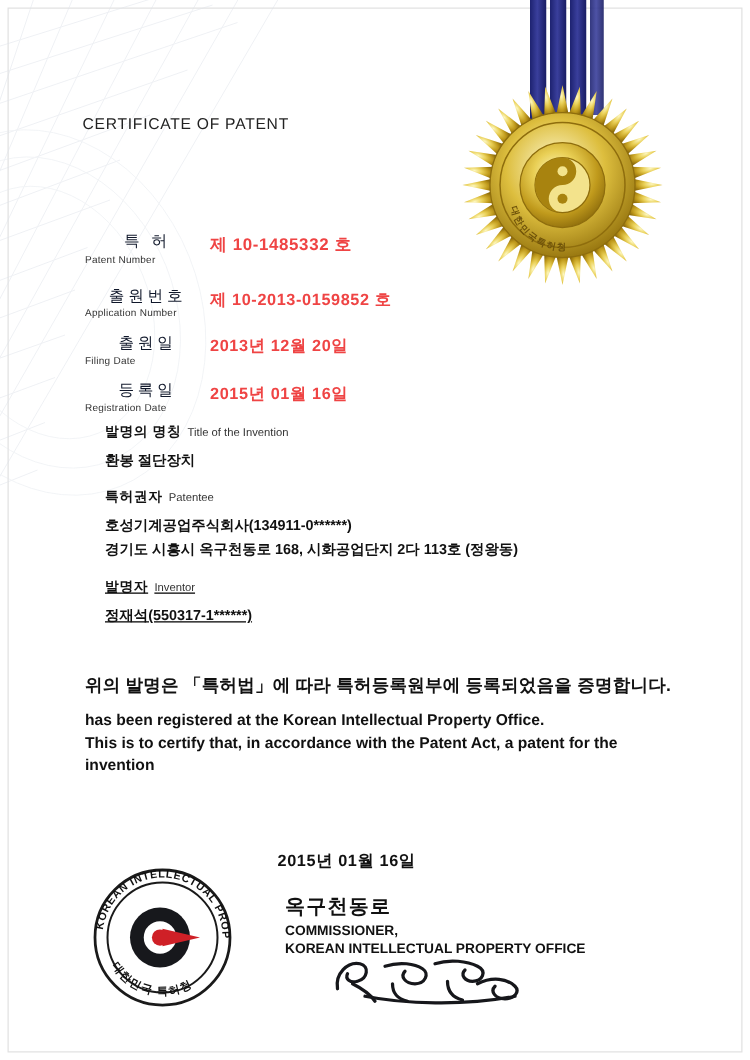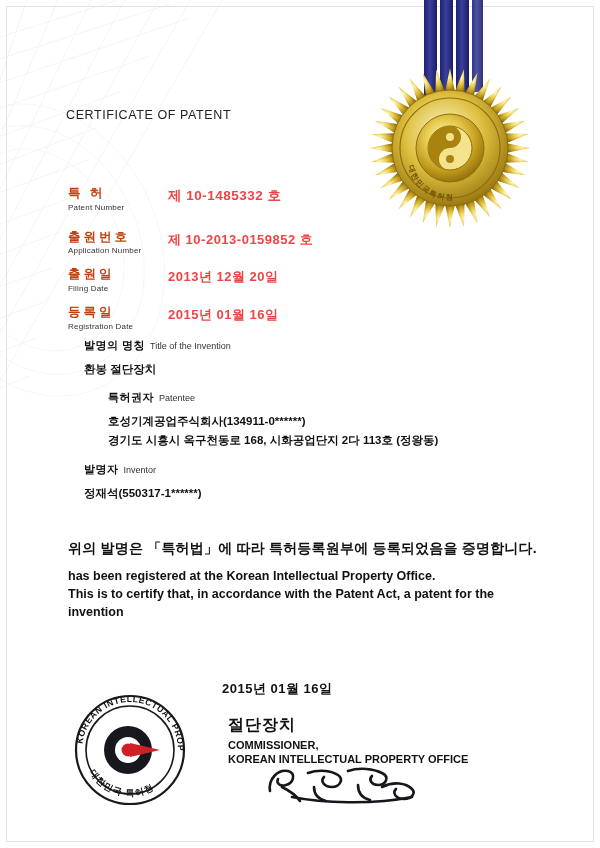--- a/index.html
+++ b/index.html
@@ -50,21 +50,21 @@
     top: 92px;
   }
   .title-ko {
     font-size: 29px;
     font-weight: bold;
     letter-spacing: 2px;
     color: #111;
     line-height: 1.1;
   }
   .title-en {
-    margin-top: 16px;
+    margin-top: 0;
     font-size: 12.5px;
     color: #222;
     letter-spacing: 0.6px;
   }
 
   
   .fields {
     position: absolute;
     left: 68px;
     top: 186px;
@@ -74,24 +74,25 @@
     display: flex;
     align-items: flex-start;
     margin-bottom: 12px;
   }
   .field-label {
     width: 100px;
     flex: 0 0 100px;
   }
   .lbl-ko {
     font-size: 12.5px;
-    font-weight: bold;
-    color: #c2410c;
+    font-weight: normal;
+    color: #0f172a;
     letter-spacing: 3px;
     line-height: 1.25;
+    text-align: center;
   }
   .lbl-en {
     font-size: 8px;
     color: #333;
     letter-spacing: 0.2px;
     margin-top: 1px;
   }
   .field-value {
     font-size: 13px;
     font-weight: bold;
@@ -123,22 +124,22 @@
   }
   .sec-body {
     margin-top: 7px;
     font-size: 11.5px;
     font-weight: bold;
     color: #111;
     line-height: 1.65;
   }
 
   #sec-title { top: 338px; }
-  #sec-patentee { top: 390px; margin-left: 24px; }
-  #sec-inventor { top: 462px; }
+  #sec-patentee { top: 390px; }
+  #sec-inventor { top: 462px; text-decoration: underline; }
 
   
   .certify {
     position: absolute;
     left: 68px;
     top: 540px;
     width: 470px;
   }
   .certify-ko {
     font-size: 14px;
@@ -392,21 +393,21 @@
     <div class="certify-ko">위의 발명은 「특허법」에 따라 특허등록원부에 등록되었음을 증명합니다.</div>
     <div class="certify-en">
       <div>has been registered at the Korean Intellectual Property Office.</div>
       <div>This is to certify that, in accordance with the Patent Act, a patent for the invention</div>
     </div>
   </div>
 
   <div class="cert-date">2015년  01월  16일</div>
 
   <div class="signer">
-    <div class="signer-ko">절단장치</div>
+    <div class="signer-ko">옥구천동로</div>
     <div class="signer-en">
       <div>COMMISSIONER,</div>
       <div>KOREAN INTELLECTUAL PROPERTY OFFICE</div>
     </div>
   </div>
 
   <svg class="signature" viewBox="0 0 160 50">
     <g fill="none" stroke="#16171b" stroke-width="2.6" stroke-linecap="round" stroke-linejoin="round">
       <path d="M8 34 C6 22 16 12 26 14 C34 16 32 26 24 28 C18 30 14 26 16 22"></path>
       <path d="M20 30 C28 34 34 38 38 44"></path>

